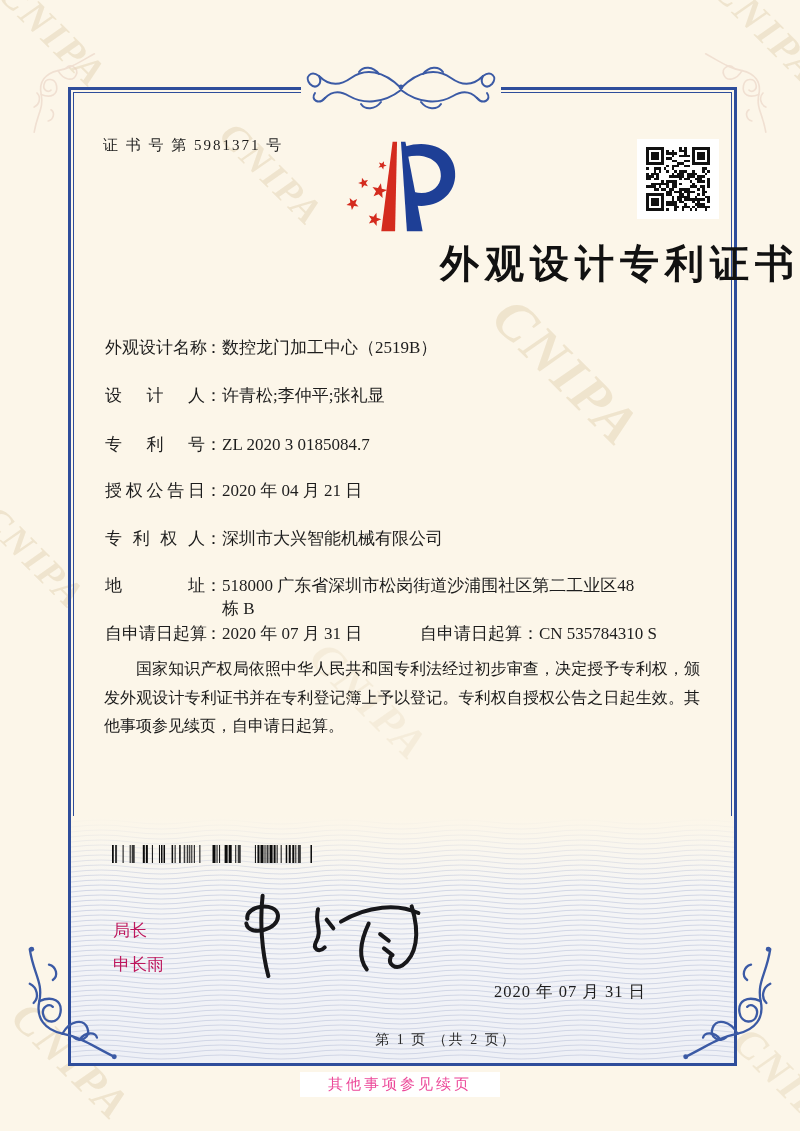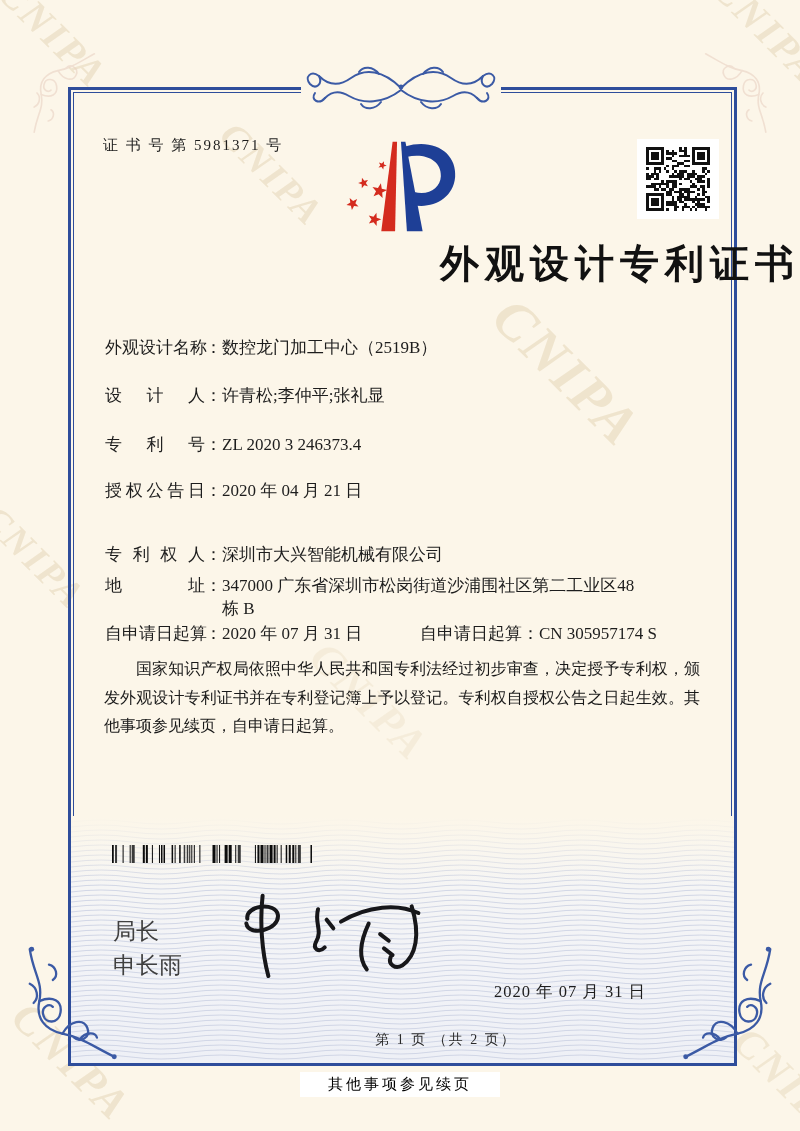--- a/index.html
+++ b/index.html
@@ -57,37 +57,37 @@
   }
   .guilloche svg{position:absolute;left:0;top:0;}
   .guilloche .fade{
     position:absolute;left:0;top:0;width:100%;height:70px;
     background:linear-gradient(180deg,#fcf6e9 0%,rgba(252,246,233,0) 100%);
   }
   .barcode{position:absolute;left:112px;top:845px;width:202px;height:18px;}
   .signer{
     position:absolute;left:113px;top:914px;
     font-family:"Liberation Sans","DejaVu Sans",sans-serif;
-    font-size:23px;color:#404040;line-height:34px;
+    font-size:17px;color:#be185d;line-height:34px;
   }
   .signature{position:absolute;left:232px;top:892px;width:195px;height:86px;}
   .issue-date{
     position:absolute;left:455px;top:981px;width:230px;text-align:center;
     font-size:16.5px;letter-spacing:1px;
   }
   .page-num{
     position:absolute;left:68px;top:1031px;width:756px;text-align:center;
     font-size:14px;letter-spacing:2px;color:#2a2a2a;
   }
   .footer-note{
     position:absolute;left:0;top:1072px;width:100%;text-align:center;
   }
   .footer-note span{
     display:inline-block;background:#ffffff;padding:3px 28px;
-    font-size:15px;letter-spacing:3px;color:#000000;
+    font-size:15px;letter-spacing:3px;color:#ec4899;
   }
   .corner{position:absolute;width:96px;height:118px;}
   .corner.bl{left:24px;top:944px;}
   .corner.br{left:680px;top:944px;transform:scaleX(-1);}
   .corner.tl{left:30px;top:50px;width:70px;height:86px;transform:scaleY(-1);opacity:.55;}
   .corner.tr{left:700px;top:50px;width:70px;height:86px;transform:scale(-1,-1);opacity:.55;}
   .top-orn{position:absolute;left:291px;top:58px;width:220px;height:60px;}
 </style>
 </head>
 <body>
@@ -464,35 +464,35 @@
   <div class="title">外观设计专利证书</div>
 
   <div class="fields">
     <div class="frow" style="top:336px">
       <span class="flabel">外观设计名称</span><span class="fcolon">：</span><span class="fvalue">数控龙门加工中心（2519B）</span>
     </div>
     <div class="frow" style="top:384px">
       <span class="flabel">设计人</span><span class="fcolon">：</span><span class="fvalue">许青松;李仲平;张礼显</span>
     </div>
     <div class="frow" style="top:433px">
-      <span class="flabel">专利号</span><span class="fcolon">：</span><span class="fvalue">ZL 2020 3 246373.4</span>
+      <span class="flabel">专利号</span><span class="fcolon">：</span><span class="fvalue">ZL 2020 3 0185084.7</span>
     </div>
     <div class="frow" style="top:479px">
       <span class="flabel">授权公告日</span><span class="fcolon">：</span><span class="fvalue">2020 年 04 月 21 日</span>
     </div>
-    <div class="frow" style="top:543px">
+    <div class="frow" style="top:527px">
       <span class="flabel">专利权人</span><span class="fcolon">：</span><span class="fvalue">深圳市大兴智能机械有限公司</span>
     </div>
     <div class="frow" style="top:574px">
-      <span class="flabel">地址</span><span class="fcolon">：</span><span class="fvalue">347000 广东省深圳市松岗街道沙浦围社区第二工业区48
+      <span class="flabel">地址</span><span class="fcolon">：</span><span class="fvalue">518000 广东省深圳市松岗街道沙浦围社区第二工业区48
 栋 B</span>
     </div>
     <div class="frow" style="top:622px">
       <span class="flabel">自申请日起算</span><span class="fcolon">：</span><span class="fvalue">2020 年 07 月 31 日</span>
-      <span class="grant2"><span>自申请日起算</span><span>：</span><span>CN 305957174 S</span></span>
+      <span class="grant2"><span>自申请日起算</span><span>：</span><span>CN 535784310 S</span></span>
     </div>
   </div>
 
   <div class="body-text">
     <p>国家知识产权局依照中华人民共和国专利法经过初步审查，决定授予专利权，颁发外观设计专利证书并在专利登记簿上予以登记。专利权自授权公告之日起生效。其他事项参见续页，自申请日起算。</p>
   </div>
 
   <svg class="barcode" id="barcode" viewBox="0 0 200 18" preserveAspectRatio="none">
       <rect x="0" y="0" width="1.5" height="18" fill="#0c0c0c"></rect>
       <rect x="3" y="0" width="2" height="18" fill="#3a3a3a"></rect>

